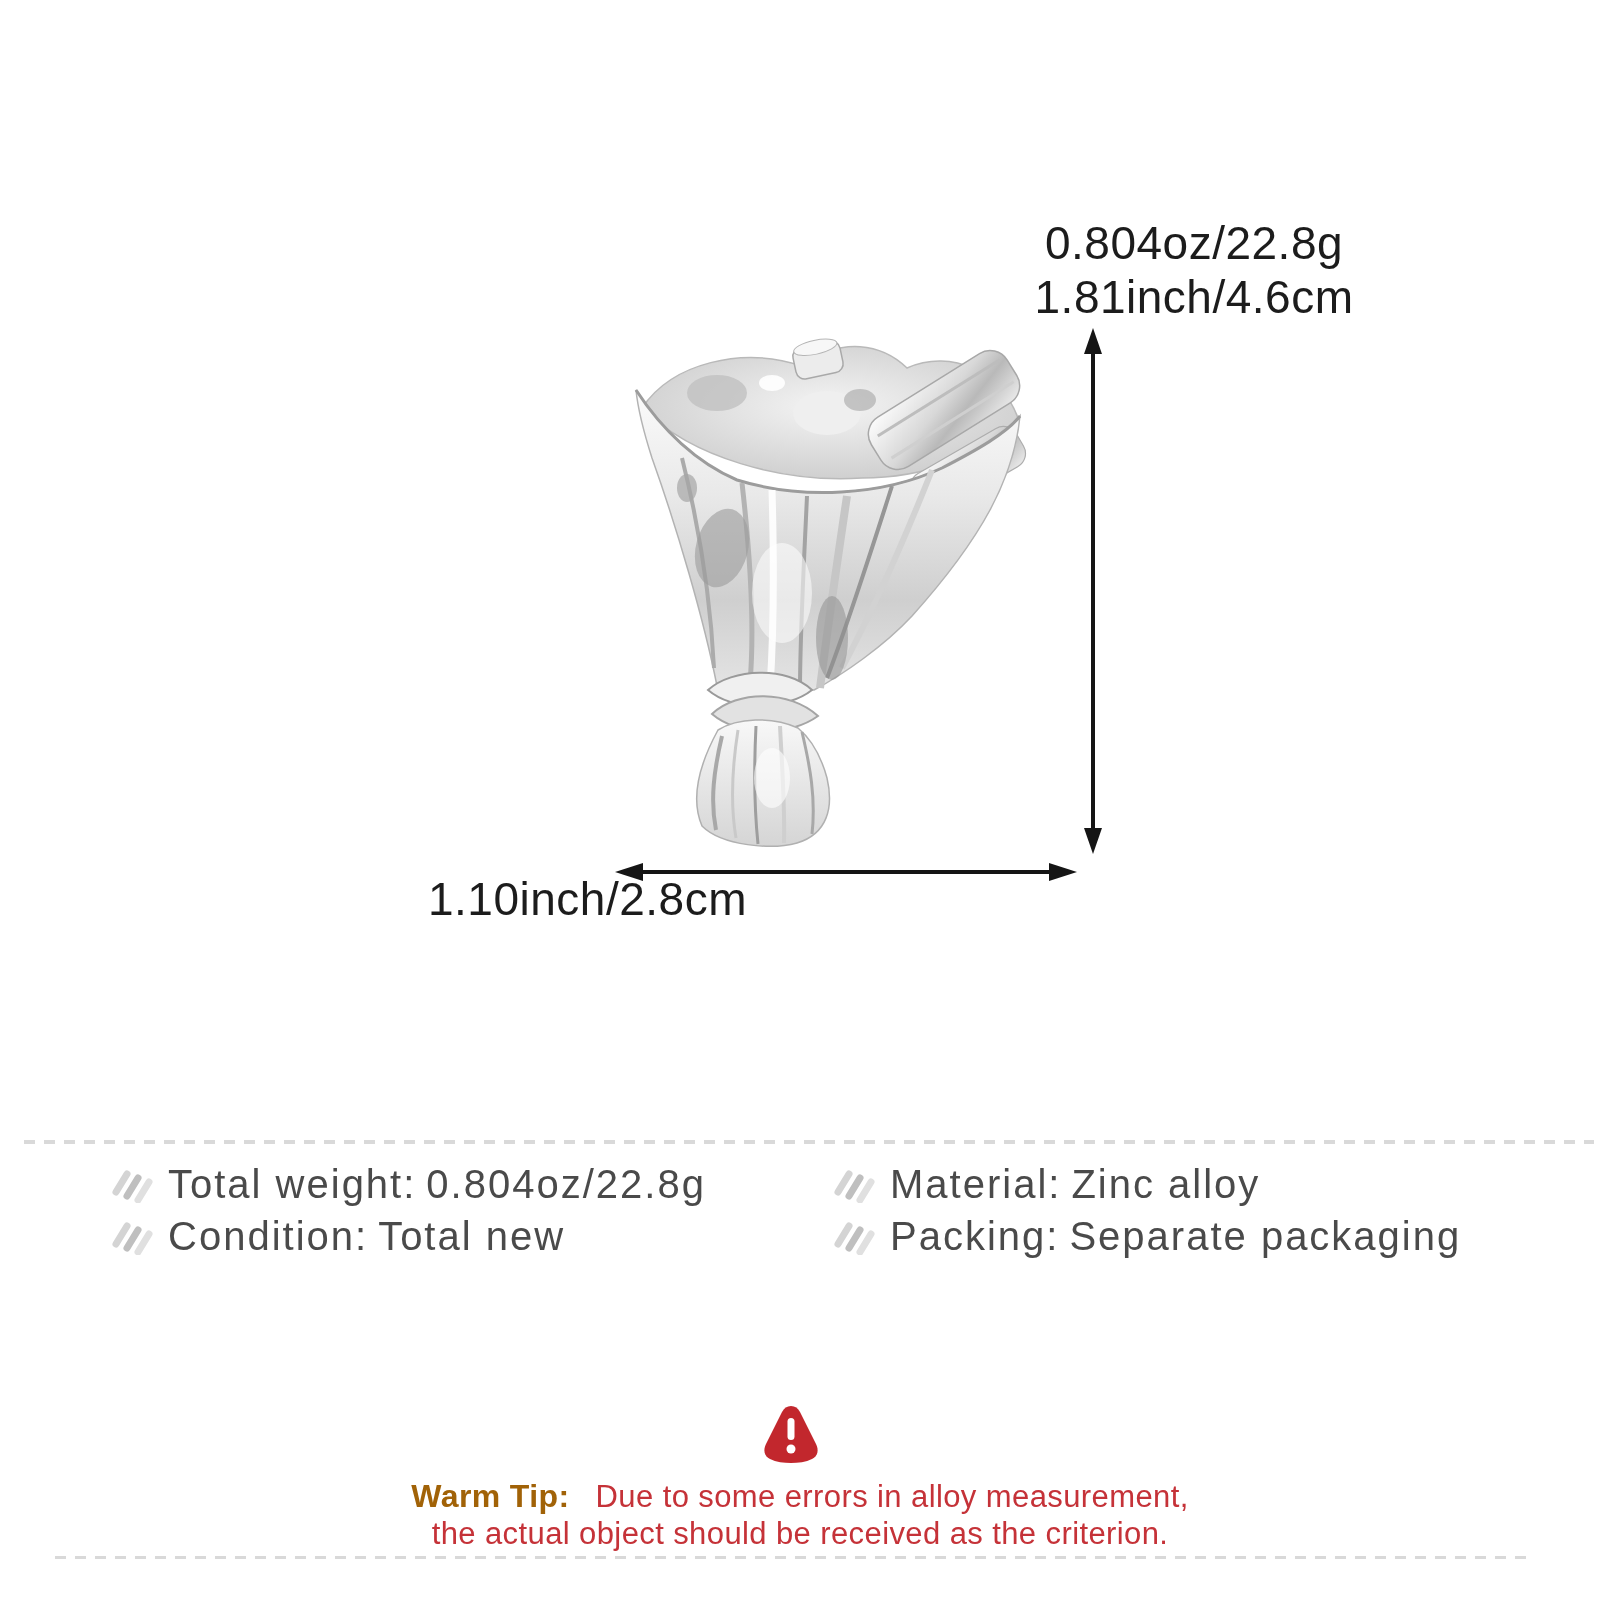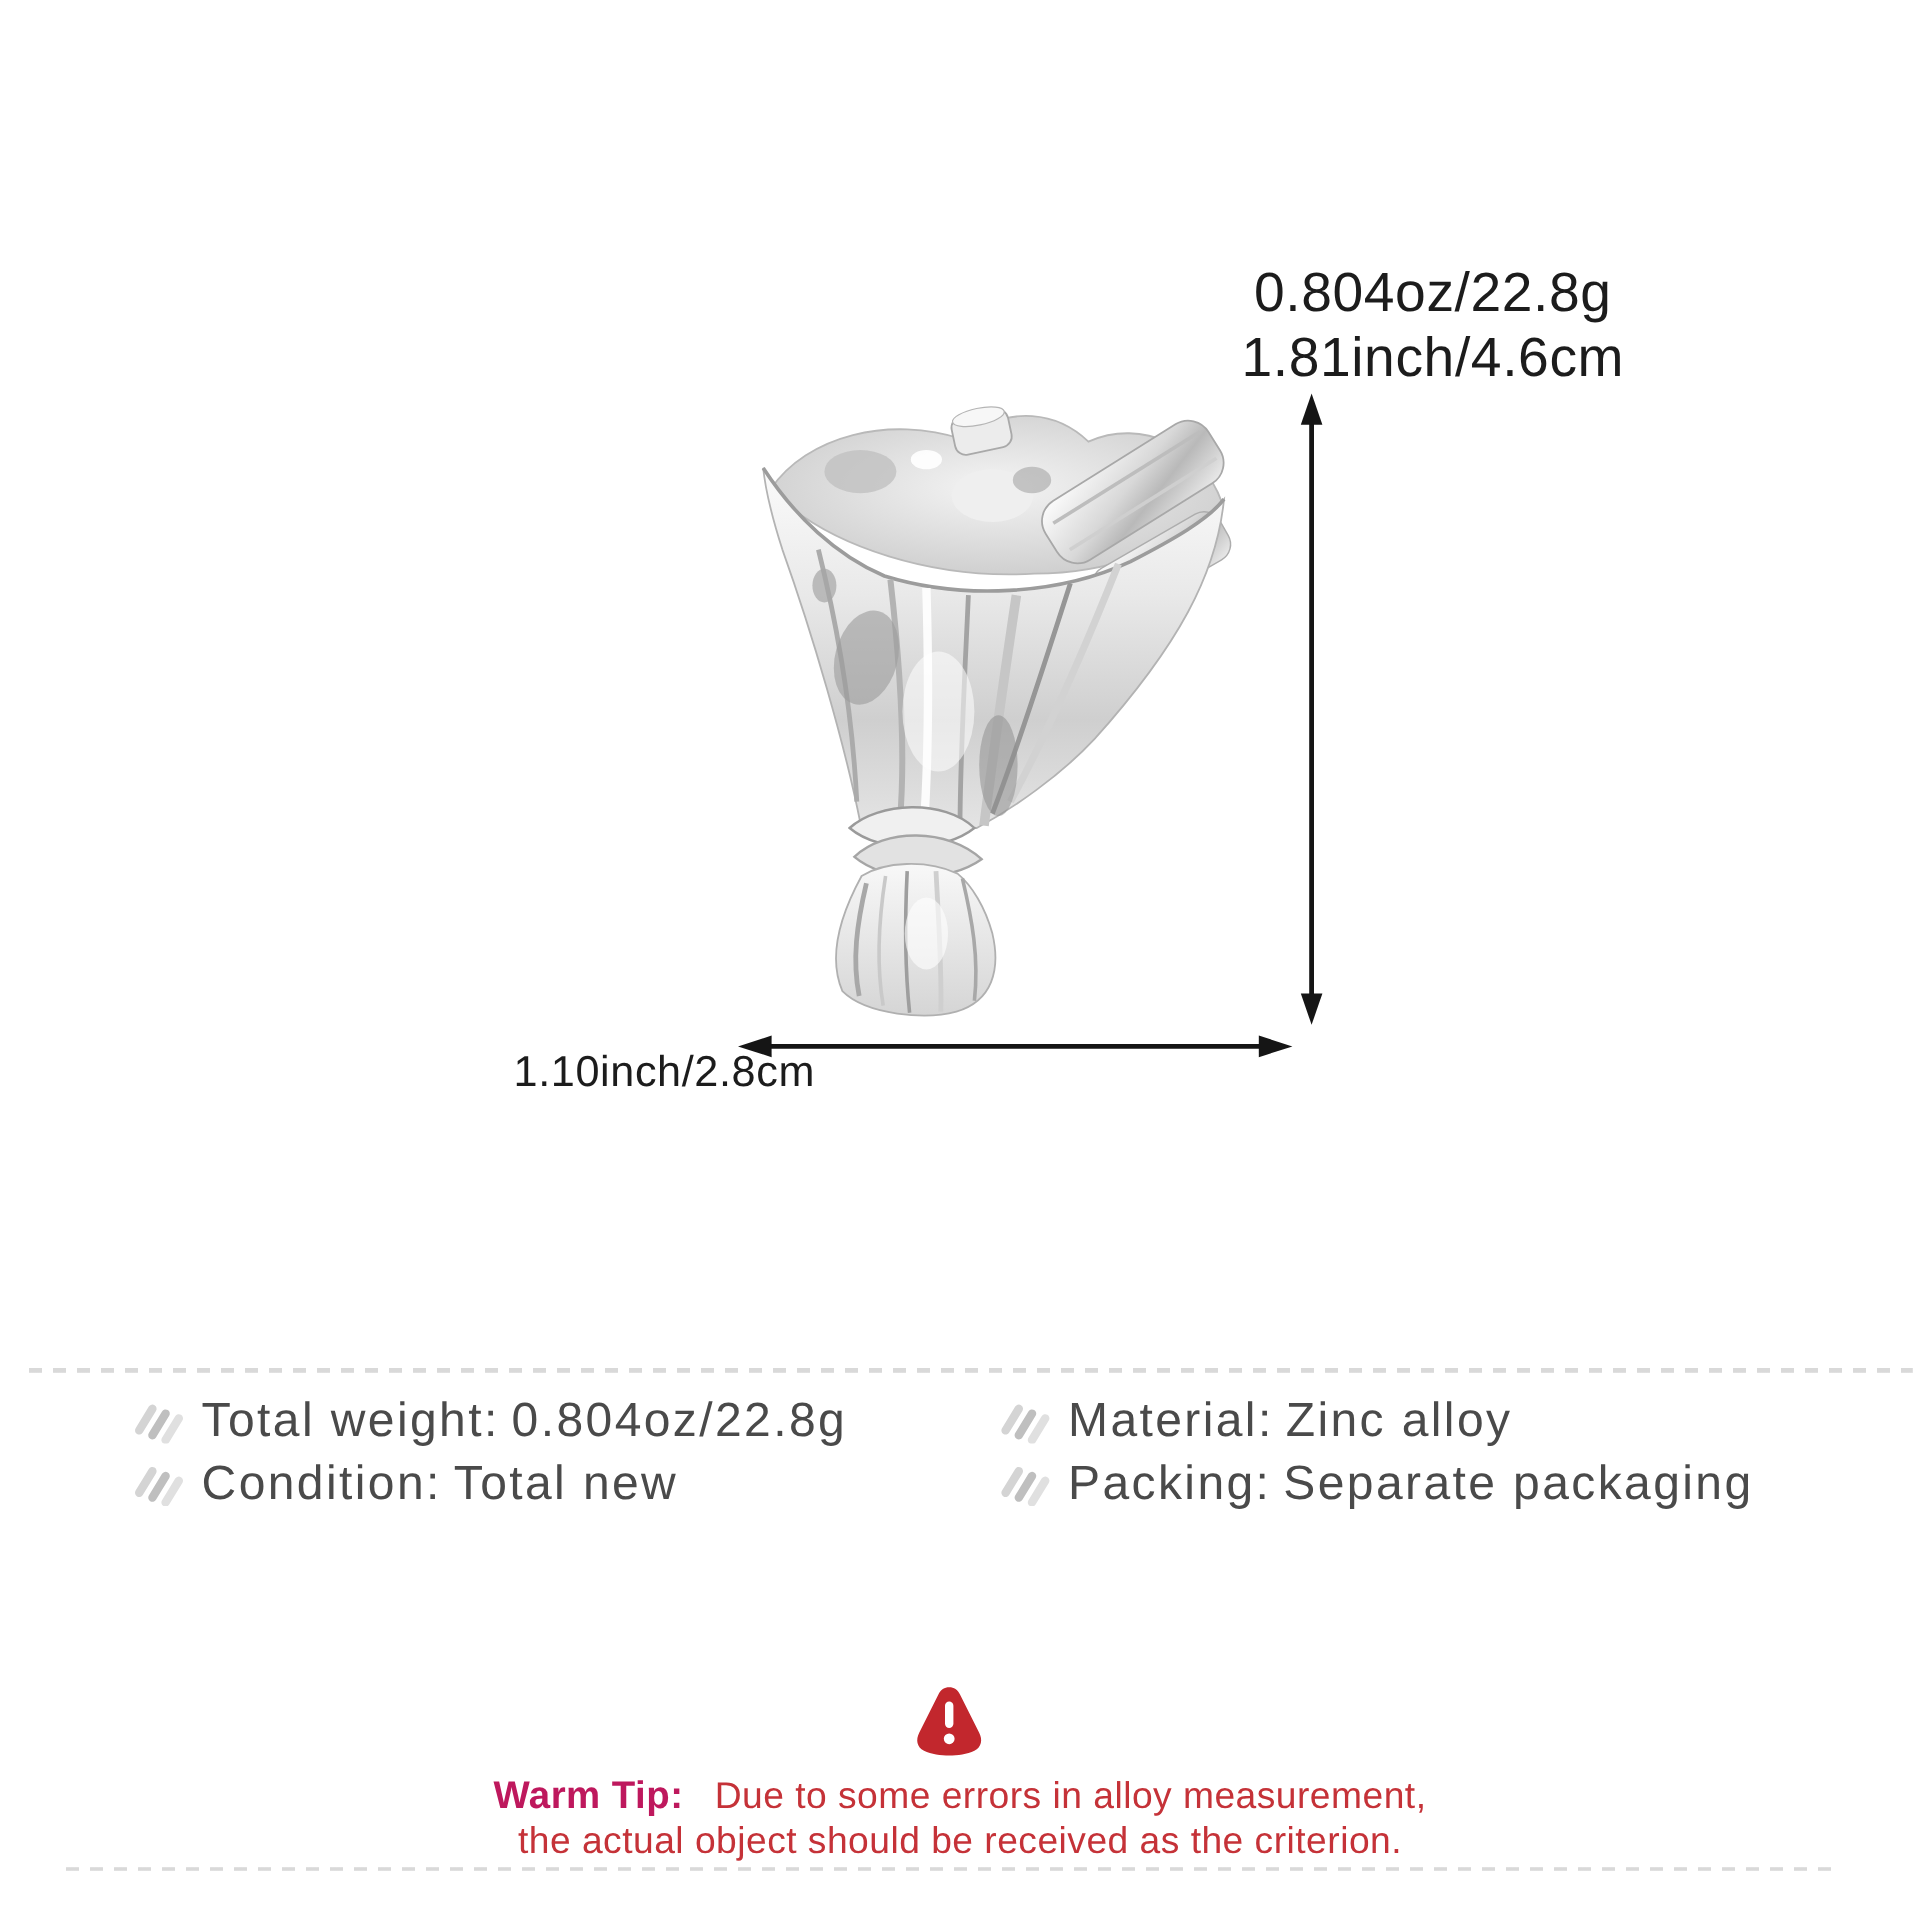--- a/index.html
+++ b/index.html
@@ -10,21 +10,21 @@
   
   .measure-block{
     position:absolute;left:1008px;top:216px;width:372px;
     text-align:center;font-size:46px;line-height:54px;color:#1c1c1c;letter-spacing:.5px;
   }
   
   .product-svg{position:absolute;left:622px;top:338px;width:412px;height:512px;}
   .v-arrow{position:absolute;left:1077px;top:326px;width:32px;height:530px;}
   .h-arrow{position:absolute;left:613px;top:856px;width:466px;height:32px;}
   .width-label{
-    position:absolute;left:428px;top:872px;font-size:36px;color:#1c1c1c;letter-spacing:.5px;
+    position:absolute;left:428px;top:872px;font-size:46px;color:#1c1c1c;letter-spacing:.5px;
   }
   
   .divider{
     position:absolute;height:4px;
     background:repeating-linear-gradient(to right,#d9d9d9 0 11px,transparent 11px 20px);
   }
   .divider.top{left:24px;right:6px;top:1140px;}
   .divider.bottom{left:55px;right:70px;top:1556px;height:3px;}
   
   .specs{
@@ -34,21 +34,21 @@
   .spec-item{display:flex;align-items:center;min-height:52px;}
   .spec-item svg{flex:0 0 auto;margin-right:14px;}
   .spec-text{font-size:40px;color:#4a4a4a;letter-spacing:2px;white-space:nowrap;}
   .spec-value{margin-left:10px;}
   
   .warning-wrap{position:absolute;left:762px;top:1402px;width:58px;height:62px;}
   .warm-tip{
     position:absolute;left:0;top:1478px;width:1600px;text-align:center;
     font-size:31px;line-height:37px;color:#c53238;letter-spacing:.4px;
   }
-  .warm-tip .tip-label{font-weight:bold;color:#be185d;font-size:32px;margin-right:26px;}
+  .warm-tip .tip-label{font-weight:bold;color:#a16207;font-size:32px;margin-right:26px;}
 </style>
 </head>
 <body>
 
 <div class="canvas">
 
   <div class="measure-block">
     <div>0.804oz/22.8g</div>
     <div>1.81inch/4.6cm</div>
   </div>

